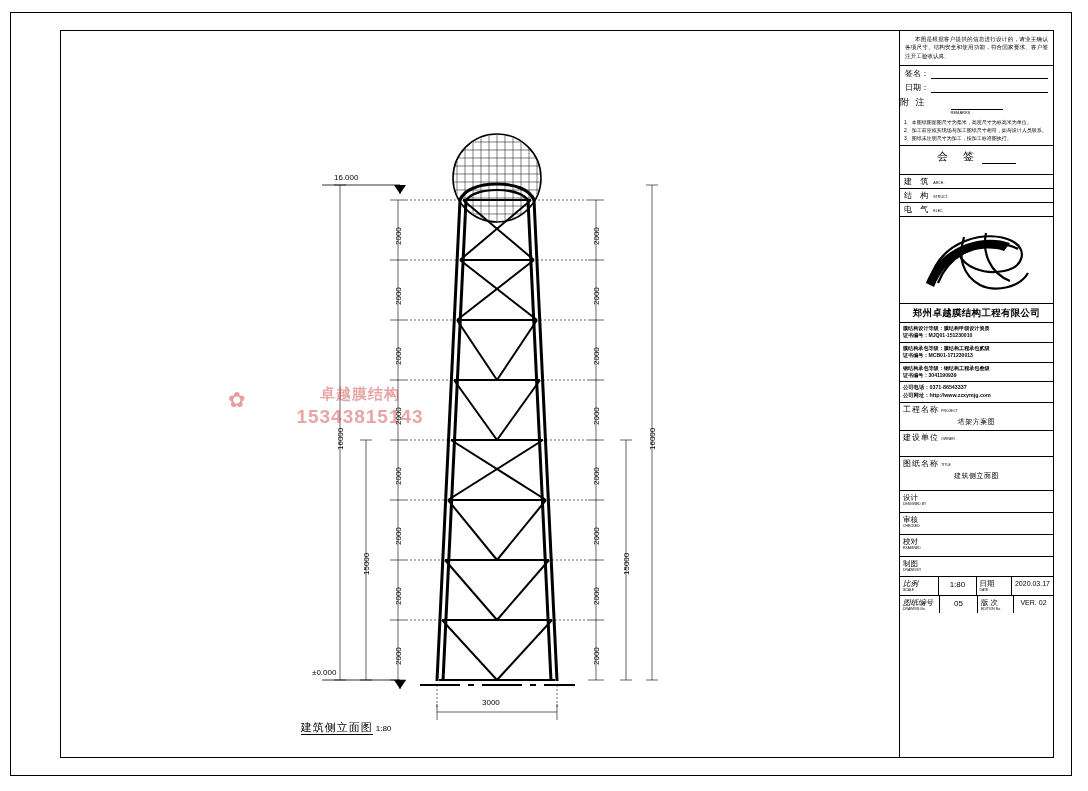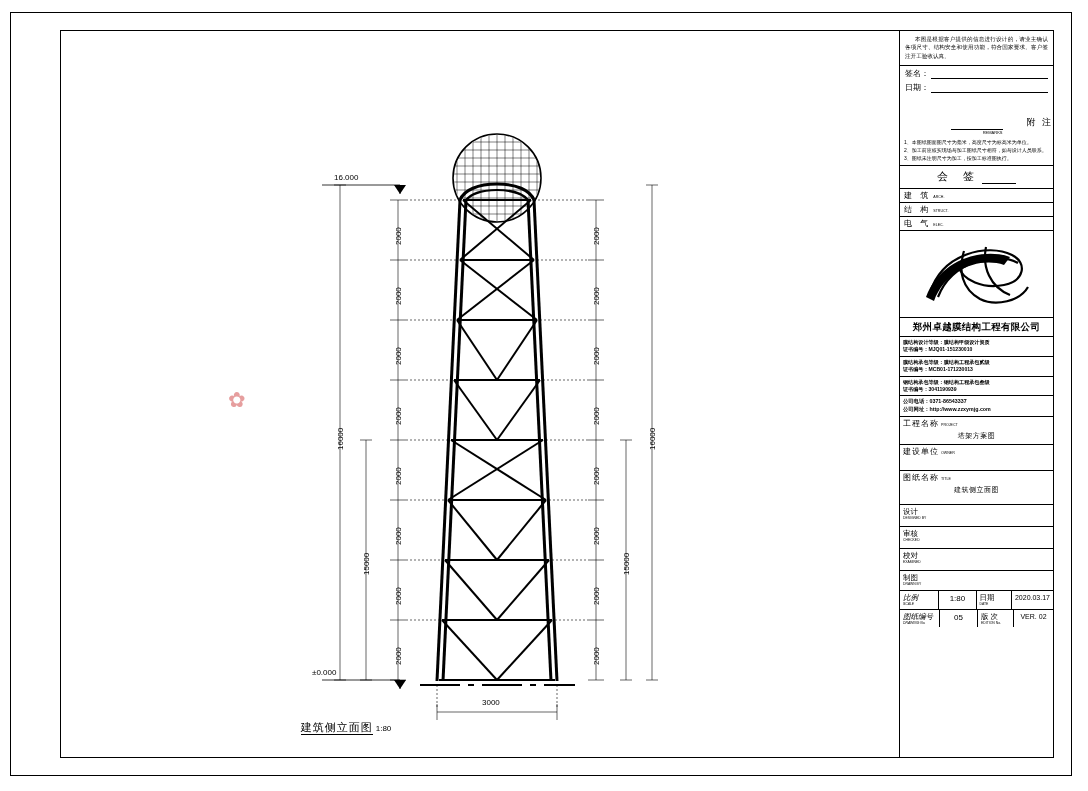--- a/index.html
+++ b/index.html
@@ -61,46 +61,45 @@
     gap: 2px;
     padding: 3px 5px 1px 5px;
     font-size: 8px;
   }
   .sign-line .rule {
     flex: 1;
     border-bottom: 0.8px solid #000;
     height: 9px;
   }
   .fuzhu {
-    text-align: right;
+    text-align: left;
     font-size: 9px;
     letter-spacing: 2px;
     padding: 3px 0 1px 0;
     position: relative;
-    margin-top: 20px;
   }
   .fuzhu .en {
     display: block;
     font-size: 4px;
     letter-spacing: 0;
     border-top: 0.6px solid #000;
     margin: 1px auto 0 auto;
     width: 52px;
   }
   .notes-list {
     padding: 2px 4px 3px 4px;
     font-size: 5px;
     line-height: 1.6;
     border-bottom: 0.8px solid #000;
   }
   .huiqian {
     text-align: center;
     font-size: 11px;
     letter-spacing: 6px;
-    padding: 4px 0 4px 0;
+    padding: 4px 0 10px 0;
     border-bottom: 0.8px solid #000;
     position: relative;
   }
   .huiqian .ul {
     display: inline-block;
     width: 34px;
     border-bottom: 0.9px solid #000;
     vertical-align: bottom;
     margin-left: 2px;
     height: 10px;
@@ -459,20 +458,24 @@
     <div class="dim-text vert" style="left:562px; top:545px;">15000</div>
     <div class="dim-text vert" style="left:588px; top:420px;">16000</div>
 
     <div class="dim-text" style="left:422px; top:668px;">3000</div>
 
     <div class="caption">
       <span class="ul">建筑侧立面图</span><span class="scale">1:80</span>
     </div>
 
     <div class="wm-logo">✿</div>
+    <div class="watermark">
+      <div class="wm-name">卓越膜结构</div>
+      <div class="wm-num">15343815143</div>
+    </div>
   </div>
 
   <div class="titleblock">
 
     <div class="tb-note">
       <span class="indent">本图是根据客户提供的信息进行设计的，请业主确认各项尺寸、结构安全和使用功能，符合国家要求。客户签注开工验收认真。</span>
     </div>
 
     <div class="sign-line">
       <span>签名：</span>

